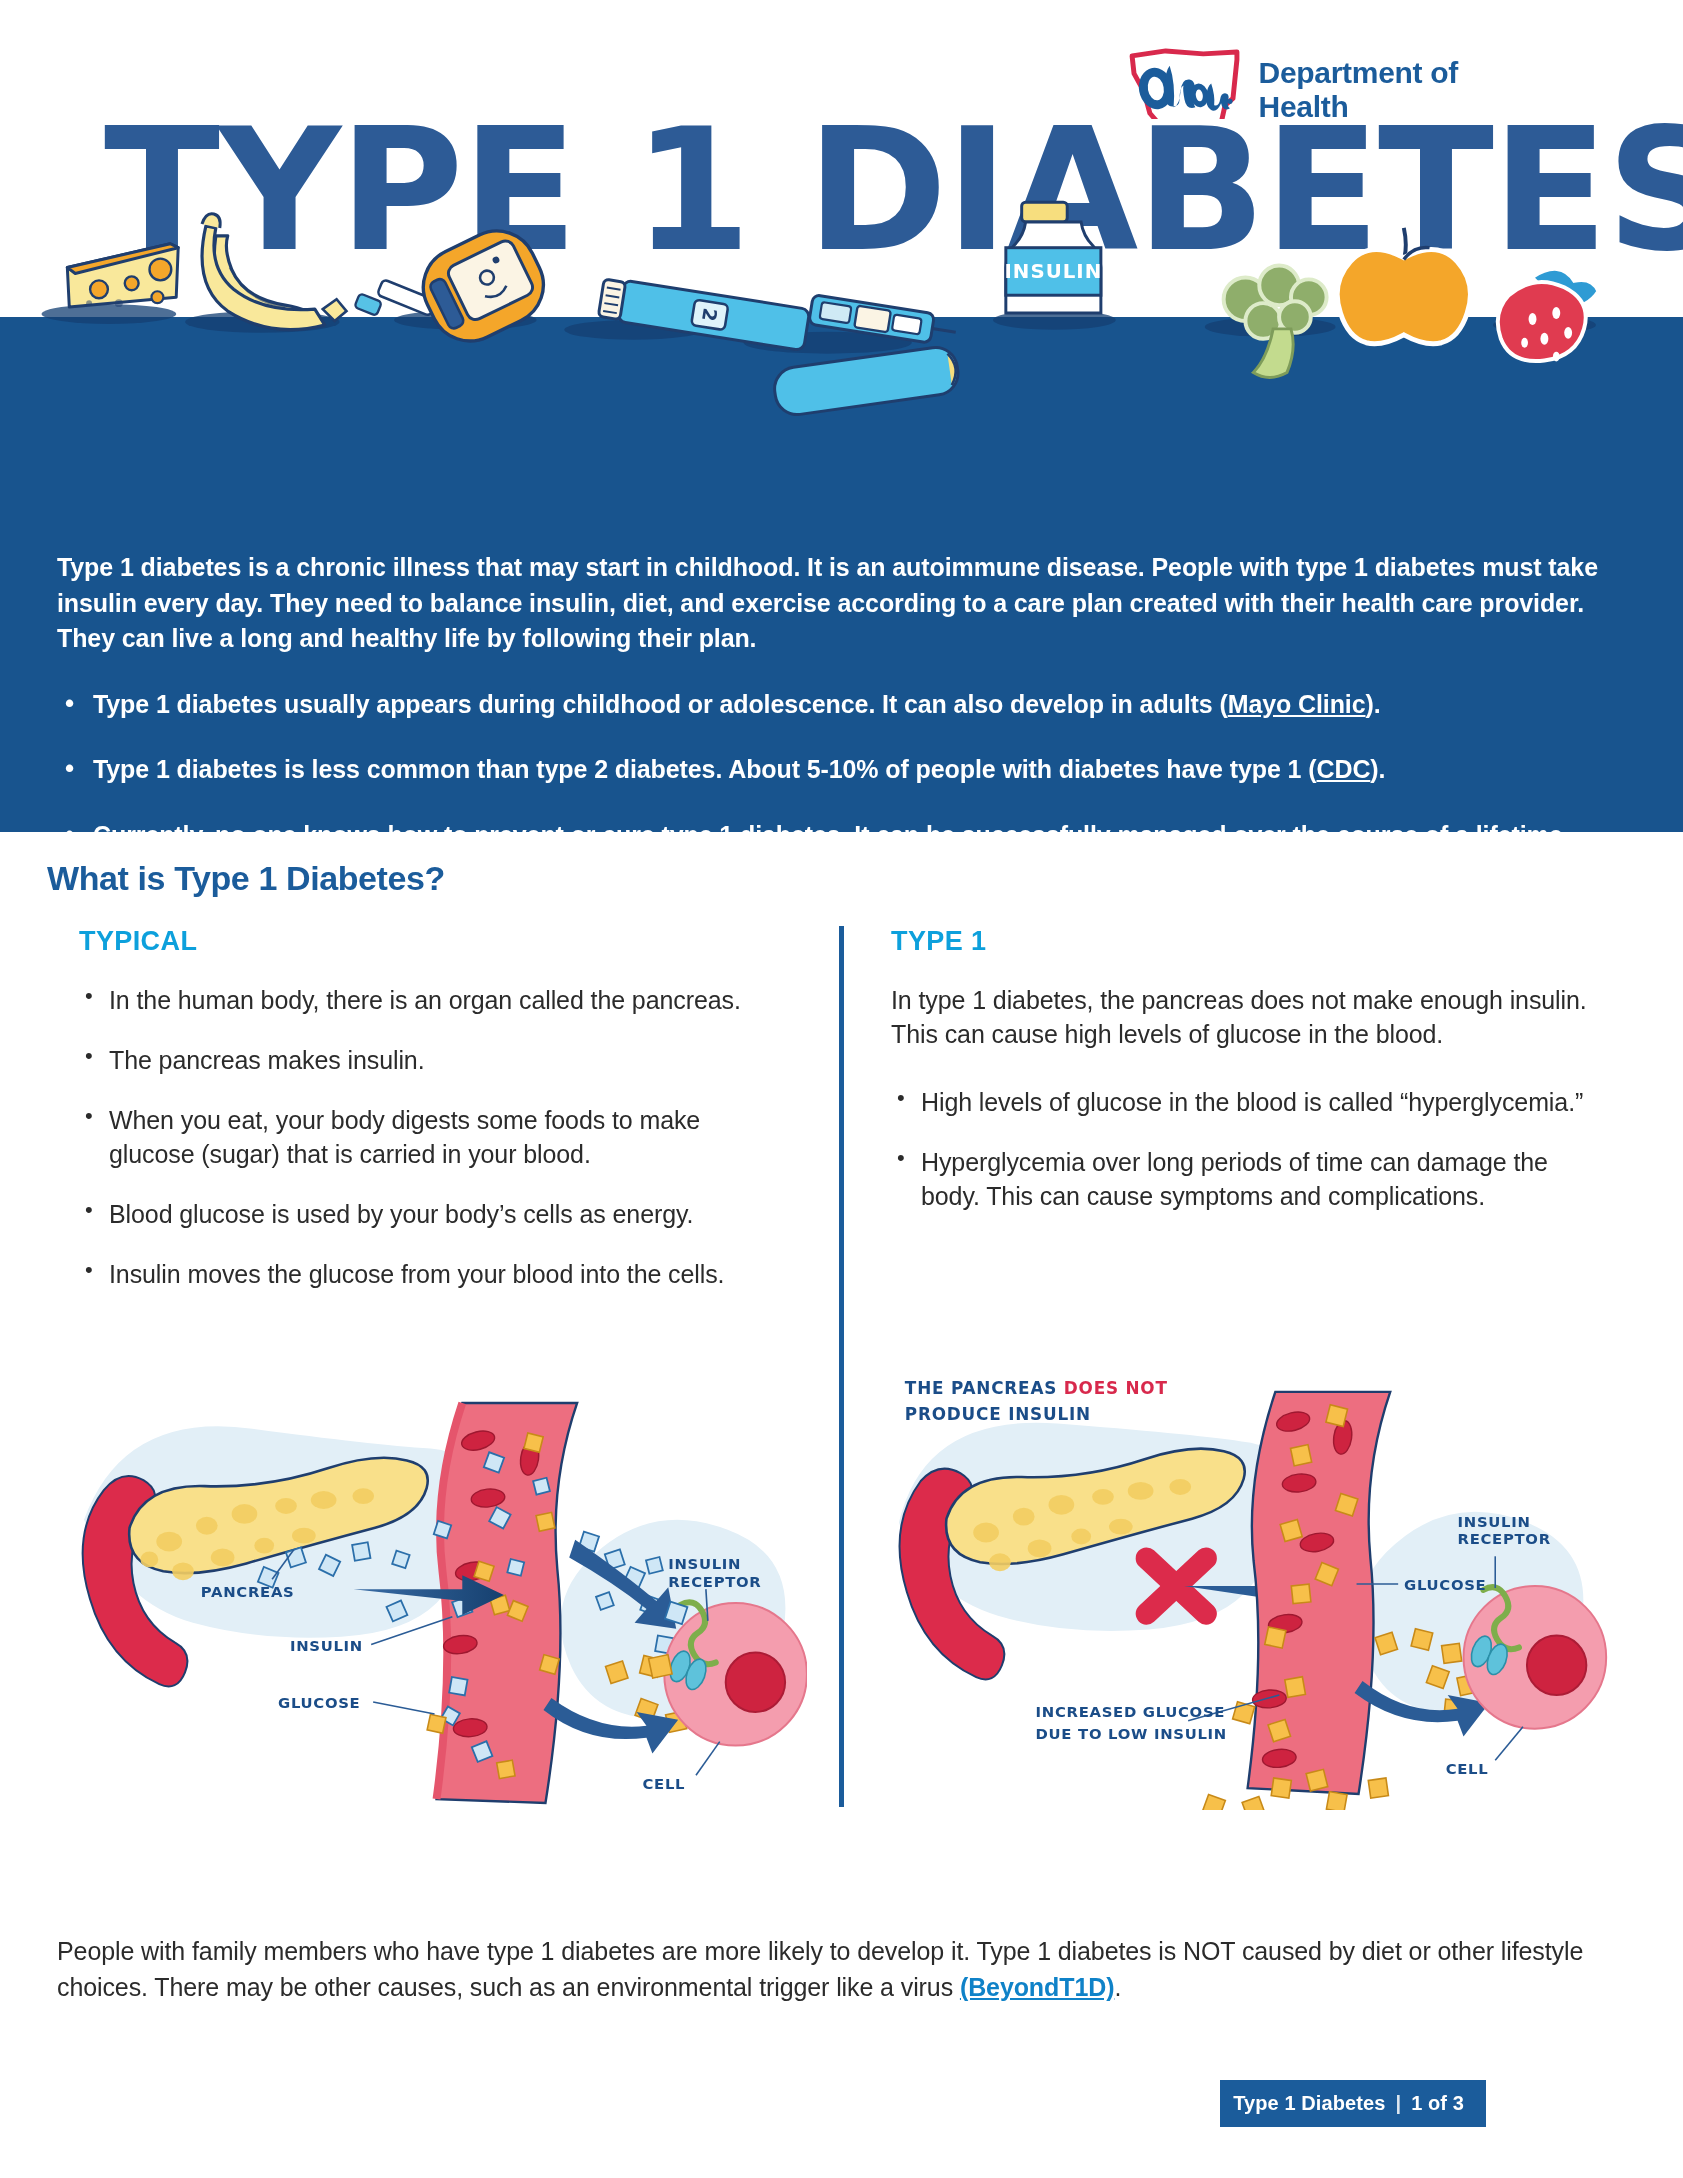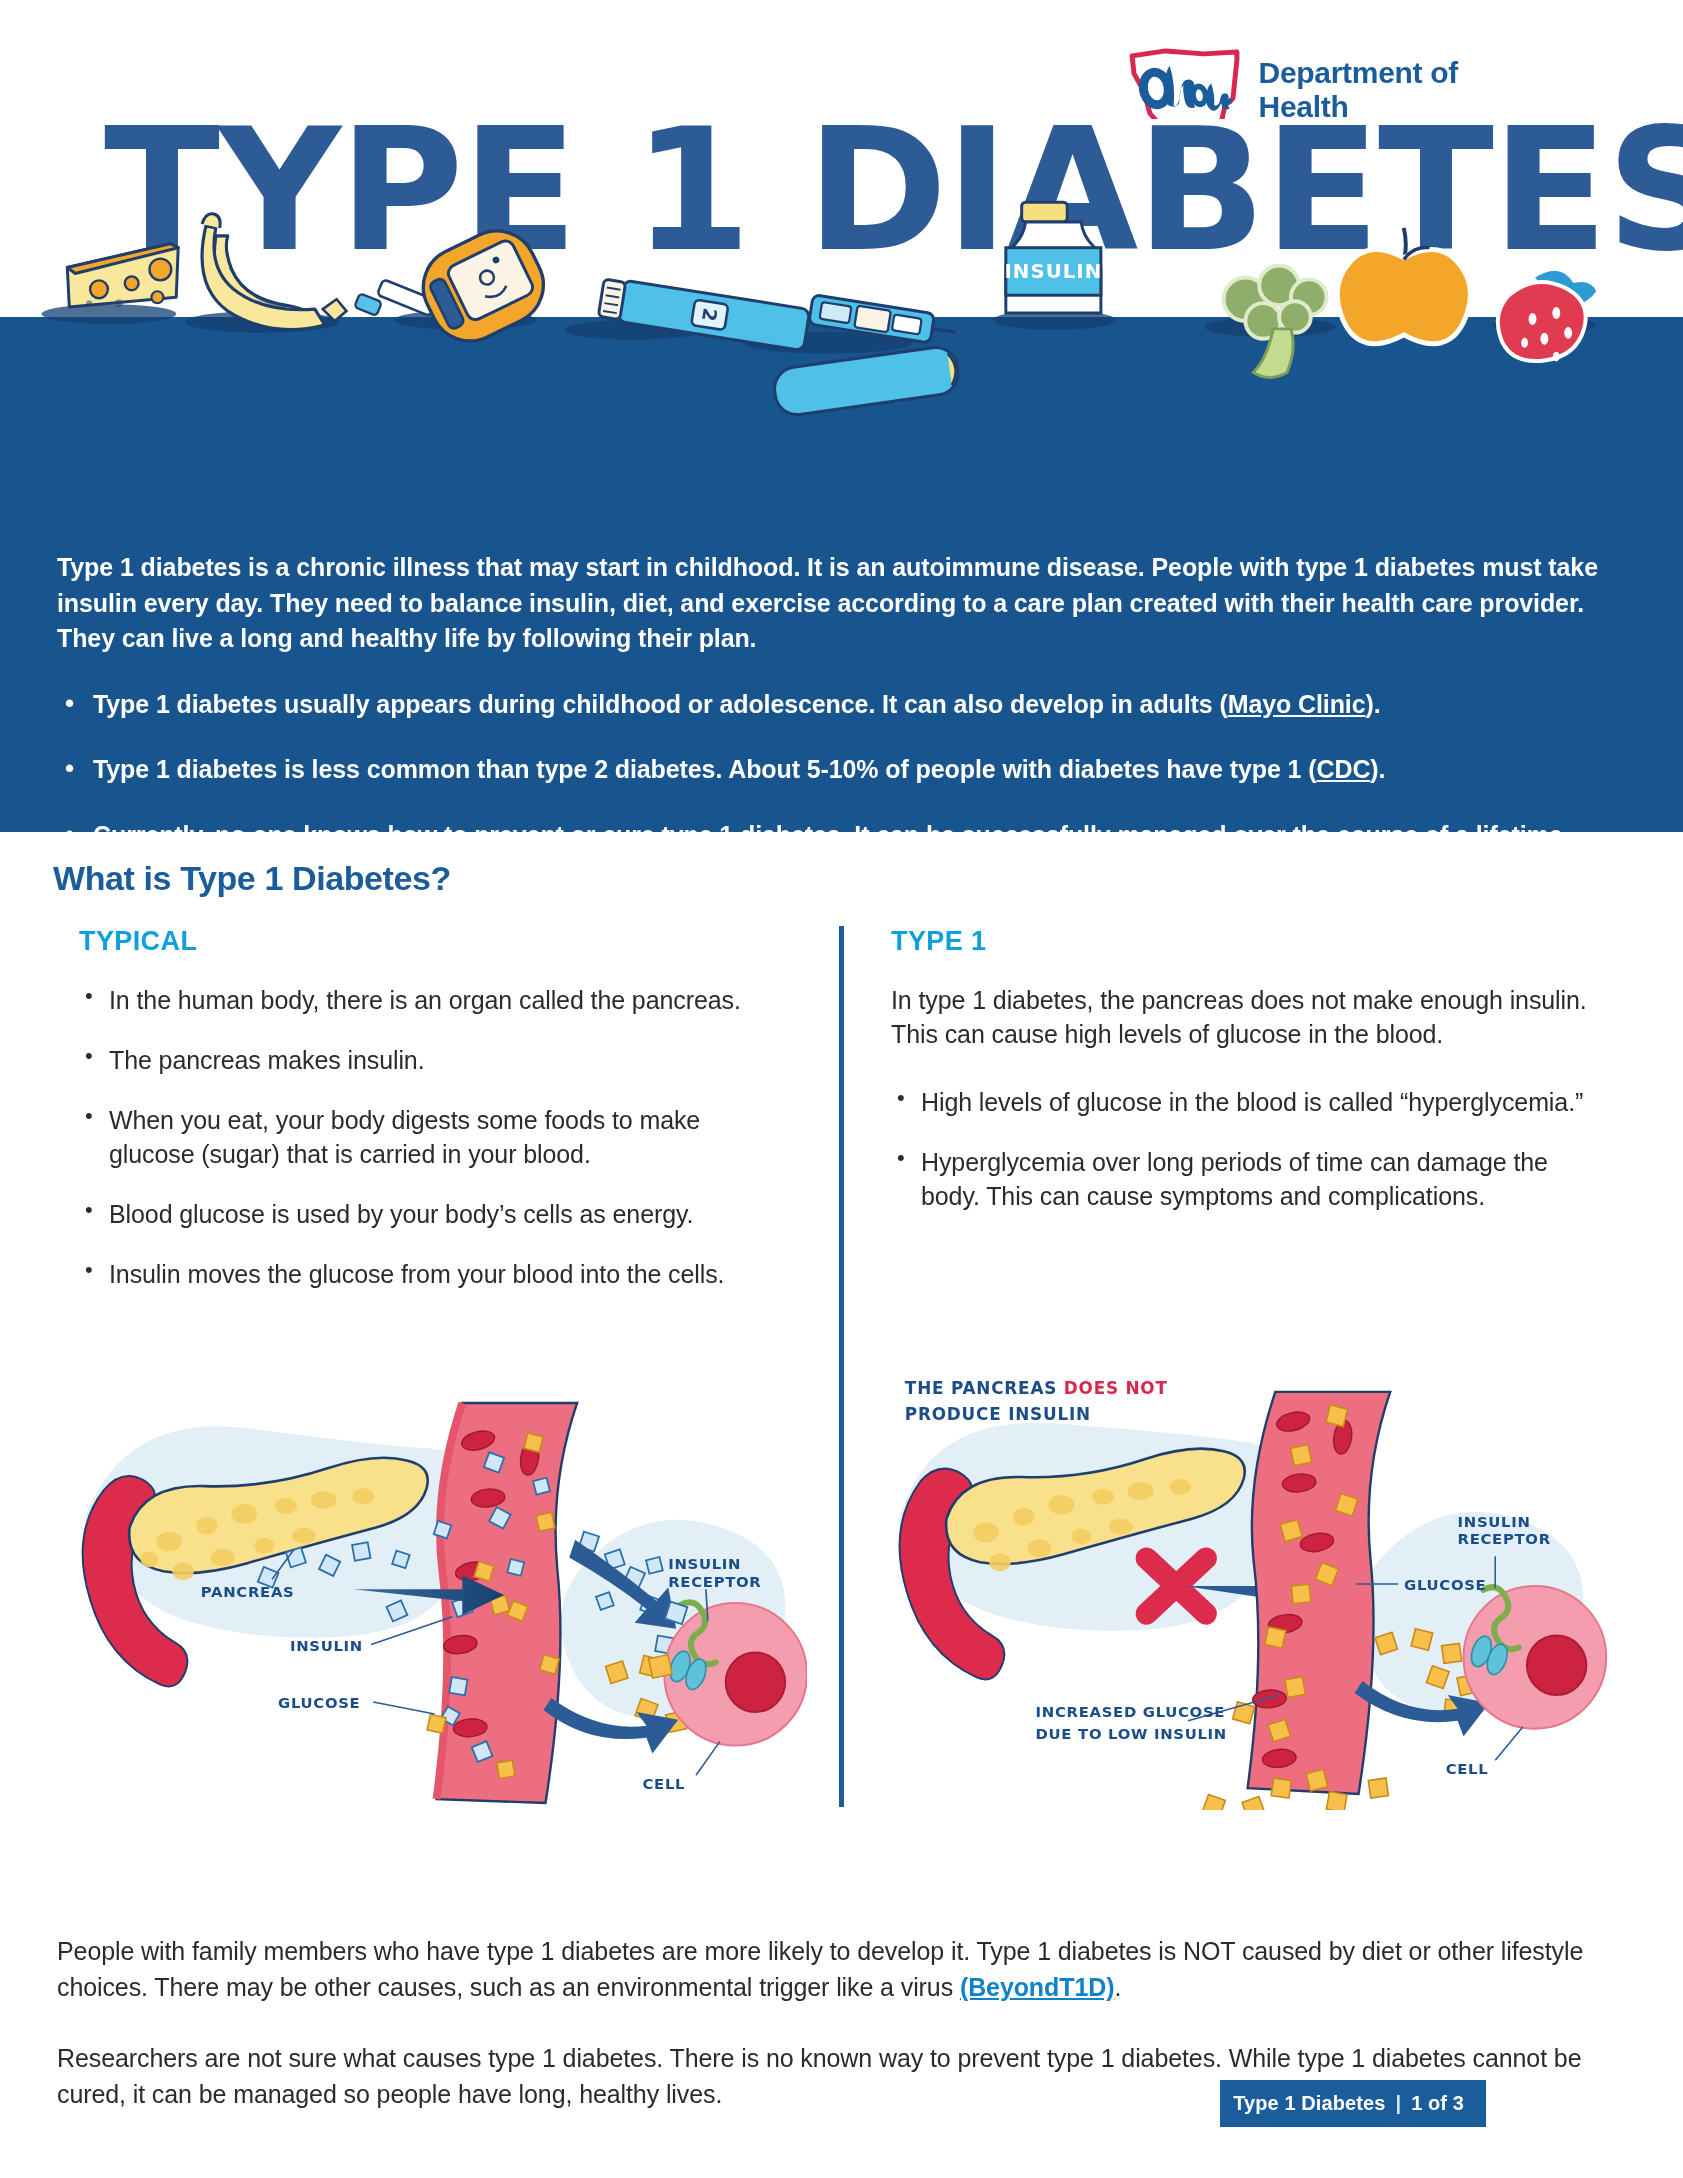--- a/index.html
+++ b/index.html
@@ -239,21 +239,21 @@
         <li>
           <span>Type 1 diabetes is less common than type 2 diabetes. About 5-10% of people with diabetes have type 1 (</span><a class="lnk-w" href="#">CDC</a><span>).</span>
         </li>
         <li>
           <span>Currently, no one knows how to prevent or cure type 1 diabetes. It can be successfully managed over the course of a lifetime.</span>
         </li>
       </ul>
     </div>
   </div>
 
-  <div class="h-section" style="left:53px; top:859px;">What is Type 1 Diabetes?</div>
+  <div class="h-section" style="left:47px; top:859px;">What is Type 1 Diabetes?</div>
 
   <div class="divider"></div>
 
   <div class="col" style="left:79px; top:926px; width:693px;">
     <div class="col-label">TYPICAL</div>
     <ul>
       <li>In the human body, there is an organ called the pancreas.</li>
       <li>The pancreas makes insulin.</li>
       <li>When you eat, your body digests some foods to make glucose (sugar) that is carried in your blood.</li>
       <li>Blood glucose is used by your body’s cells as energy.</li>
@@ -621,21 +621,20 @@
         <text x="560" y="414">CELL</text>
       </g>
     </svg>
   </div>
 
 
   <div class="risk-body" style="top:1933px;">
     <p>
       <span>People with family members who have type 1 diabetes are more likely to develop it. Type 1 diabetes is NOT caused by diet or other lifestyle choices. There may be other causes, such as an environmental trigger like a virus </span><a class="lnk-b" href="#">(BeyondT1D)</a><span>.</span>
     </p>
-    <p>Researchers are not sure what causes type 1 diabetes. There is no known way to prevent type 1 diabetes. While type 1 diabetes cannot be cured, it can be managed so people have long, healthy lives.</p>
   </div>
 
   <div class="footer-badge">
     <span>Type 1 Diabetes</span><span class="sep">|</span><span>1 of 3</span>
   </div>
 
 </div>
 
 
 </body></html>

